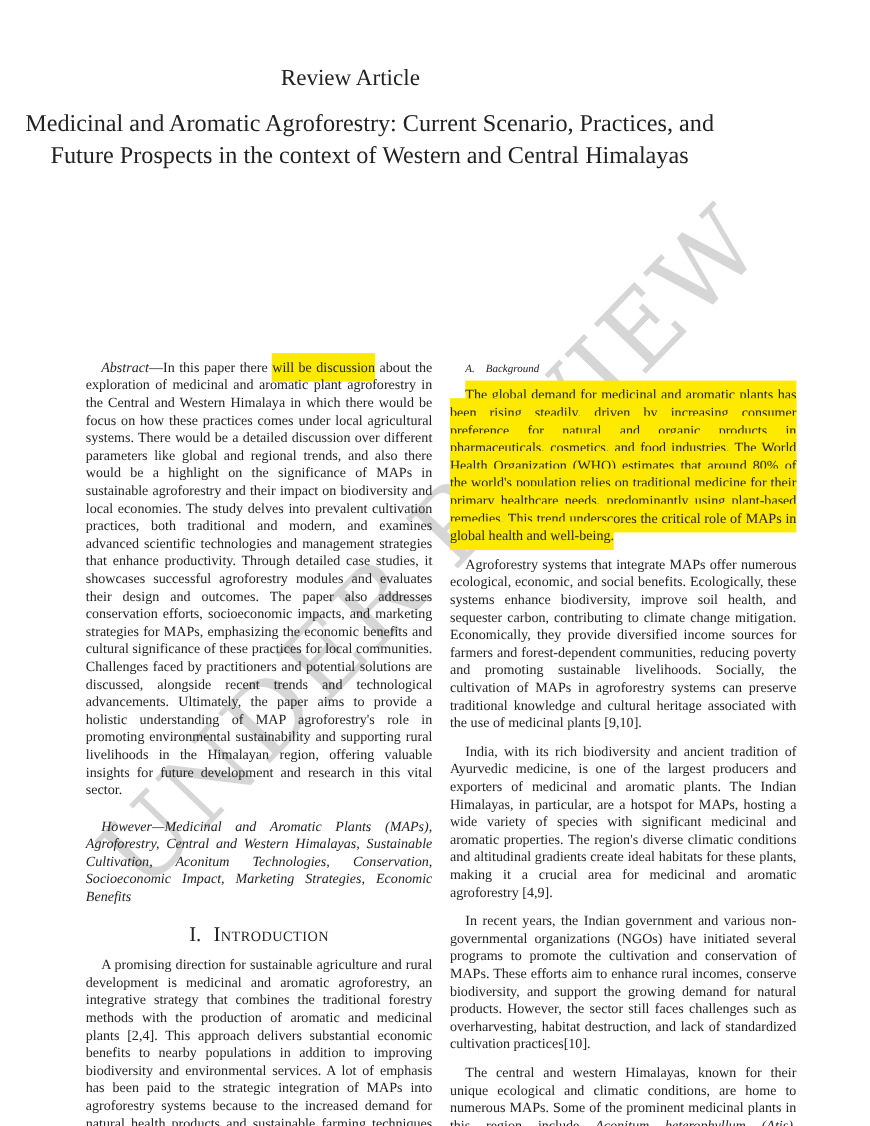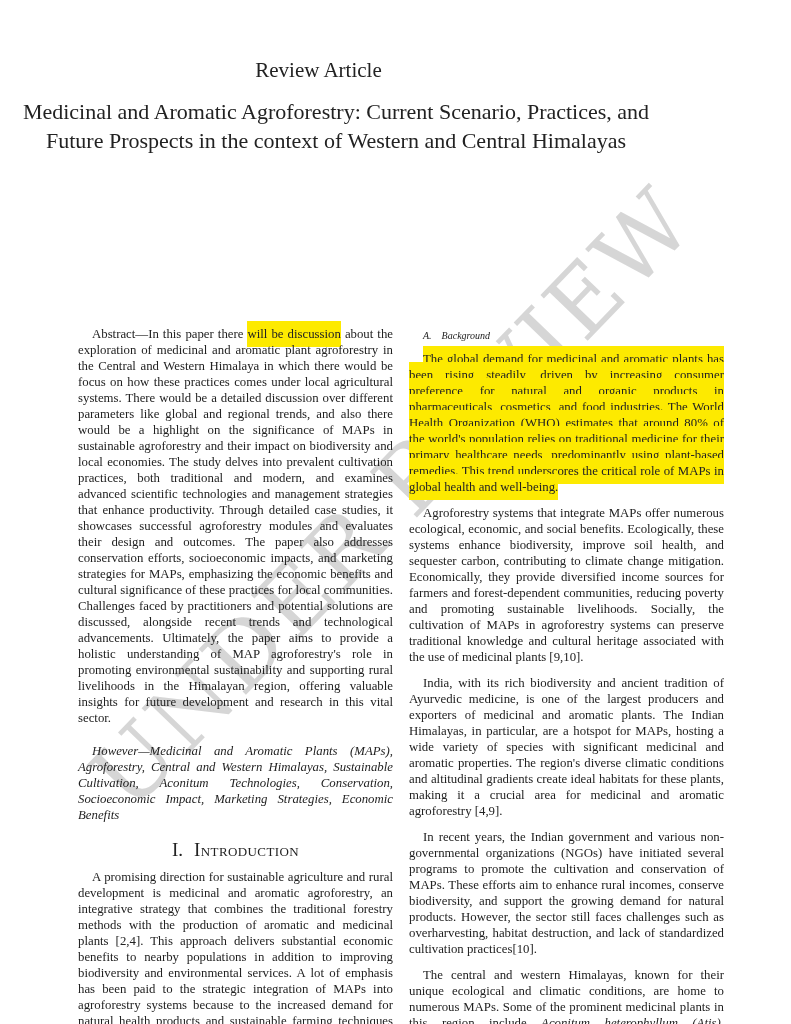--- a/index.html
+++ b/index.html
@@ -58,21 +58,21 @@
   .col {
     width: 315px;
     font-size: 12.8px;
     line-height: 16px;
     text-align: justify;
   }
   .para {
     margin: 0 0 10px 0;
     text-indent: 14px;
   }
-  .lead-italic { }
+  .lead-italic { font-style: italic; }
   .keywords-para {
     font-style: italic;
     margin-top: 17px;
   }
   .section-heading {
     text-align: center;
     text-indent: 0;
     margin: 19px 0 11px 0;
     font-size: 19px;
   }

